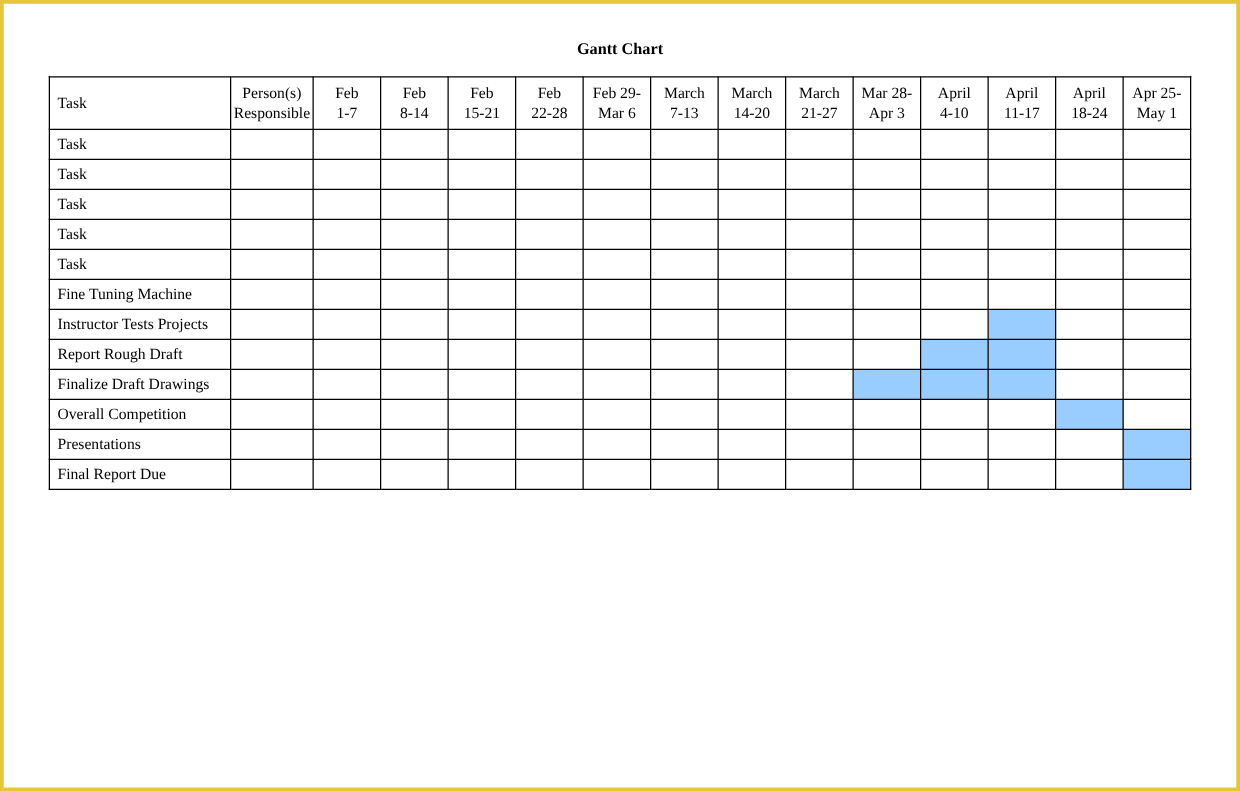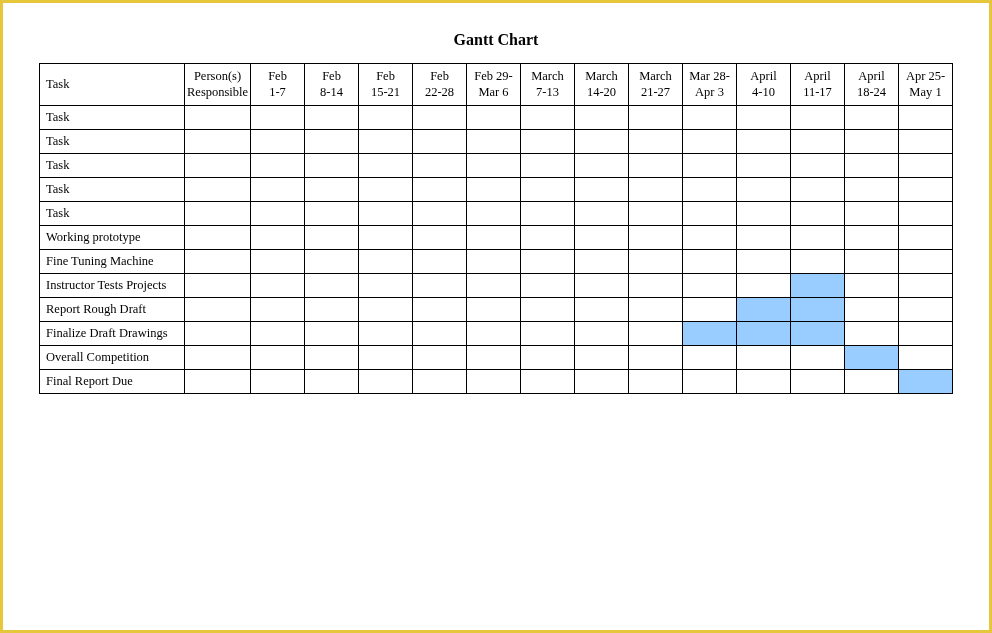--- a/index.html
+++ b/index.html
@@ -8,21 +8,21 @@
       font-family: "Times New Roman", Times, serif;
       background: #ffffff;
       border: 3px solid #e6c63a;
       position: relative;
     }
     .page {
       padding: 28px 36px 0 36px;
     }
     .title {
       text-align: center;
-      font-size: 16px;
+      font-size: 13px;
       font-weight: bold;
       margin-bottom: 14px;
     }
     table {
       border-collapse: collapse;
       width: 100%;
       table-layout: fixed;
       padding-left: 30px;
     }
     th, td {
@@ -165,37 +165,20 @@
           <td class="cell"></td>
           <td class="cell"></td>
           <td class="cell"></td>
           <td class="cell"></td>
           <td class="cell"></td>
           <td class="cell"></td>
           <td class="cell"></td>
           <td class="cell"></td>
         </tr>
         <tr>
-          <td>Working prototype</td>
-          <td class="cell"></td>
-          <td class="cell"></td>
-          <td class="cell"></td>
-          <td class="cell"></td>
-          <td class="cell"></td>
-          <td class="cell"></td>
-          <td class="cell"></td>
-          <td class="cell"></td>
-          <td class="cell"></td>
-          <td class="cell"></td>
-          <td class="cell"></td>
-          <td class="cell"></td>
-          <td class="cell"></td>
-          <td class="cell"></td>
-        </tr>
-        <tr>
           <td>Fine Tuning Machine</td>
           <td class="cell"></td>
           <td class="cell"></td>
           <td class="cell"></td>
           <td class="cell"></td>
           <td class="cell"></td>
           <td class="cell"></td>
           <td class="cell"></td>
           <td class="cell"></td>
           <td class="cell"></td>
@@ -265,20 +248,37 @@
           <td class="cell"></td>
           <td class="cell"></td>
           <td class="cell"></td>
           <td class="cell"></td>
           <td class="cell"></td>
           <td class="cell"></td>
           <td class="cell"></td>
           <td class="cell"></td>
           <td class="cell filled"></td>
           <td class="cell"></td>
+        </tr>
+        <tr>
+          <td>Presentations</td>
+          <td class="cell"></td>
+          <td class="cell"></td>
+          <td class="cell"></td>
+          <td class="cell"></td>
+          <td class="cell"></td>
+          <td class="cell"></td>
+          <td class="cell"></td>
+          <td class="cell"></td>
+          <td class="cell"></td>
+          <td class="cell"></td>
+          <td class="cell"></td>
+          <td class="cell"></td>
+          <td class="cell"></td>
+          <td class="cell filled"></td>
         </tr>
         <tr>
           <td>Final Report Due</td>
           <td class="cell"></td>
           <td class="cell"></td>
           <td class="cell"></td>
           <td class="cell"></td>
           <td class="cell"></td>
           <td class="cell"></td>
           <td class="cell"></td>

